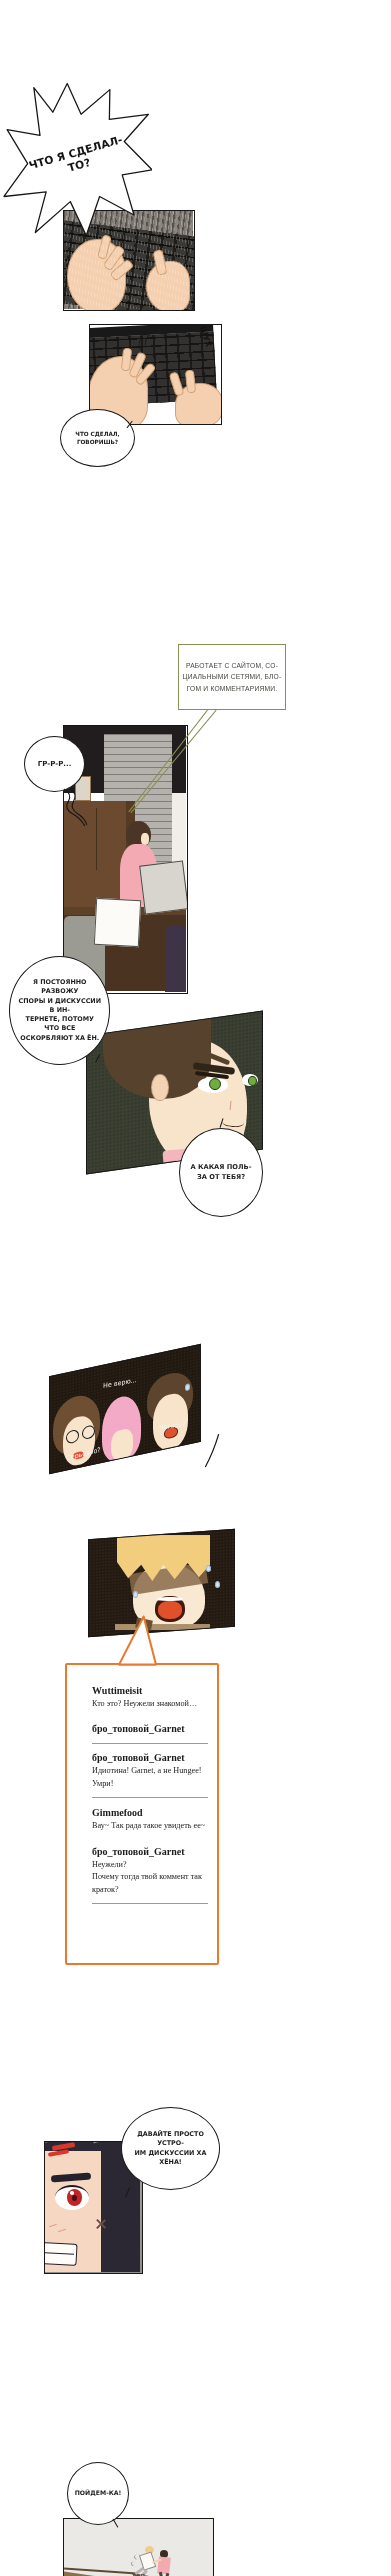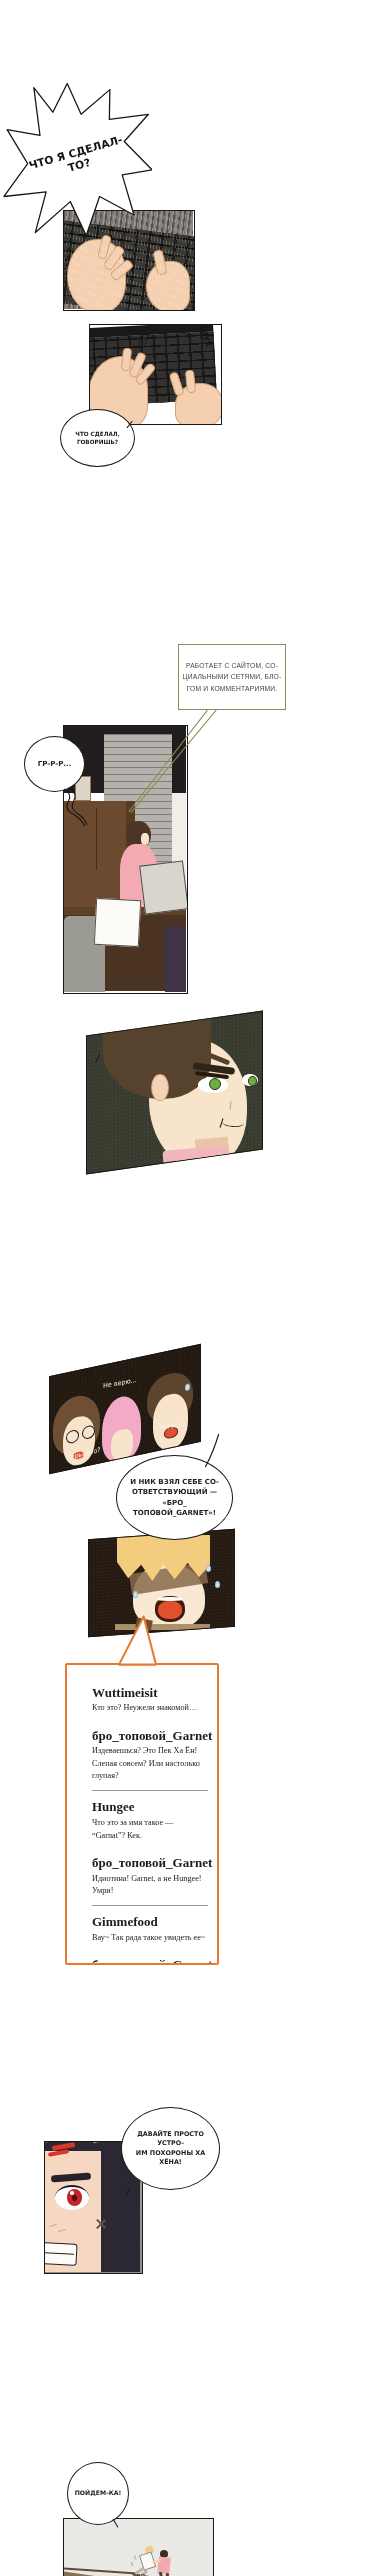--- a/index.html
+++ b/index.html
@@ -13,21 +13,21 @@
   .tailline{position:absolute;background:#171717;width:1.3px;z-index:6;border-radius:1px}
   .sfx{position:absolute;font-weight:800;color:#15120f;z-index:4;white-space:nowrap}
   .hand{position:absolute;background:#f5d0b0;border:1px solid #d2a378}
   .finger{position:absolute;background:#f5d0b0;border:1px solid #d2a378;border-radius:4.1px}
   .preline{white-space:pre-line}
   .chatbox{position:absolute;left:65px;top:1663px;width:154px;height:302px;background:#fff;
            border:2.1px solid #e87a2e;border-radius:2.1px;z-index:5;box-sizing:border-box;
            padding:17.5px 9.3px 9.3px 25px;font-family:"Liberation Serif",serif;color:#1c1c1c;overflow:hidden}
   .cmsg{margin-bottom:10.8px}
   .cmsg.hr{border-bottom:0.8px solid #9a9a9a;padding-bottom:6.7px;margin-bottom:6.7px}
-  .cu{font-weight:700;font-size:13px;line-height:1.5}
+  .cu{font-weight:700;font-size:10px;line-height:1.5}
   .ct{font-size:8.2px;line-height:1.55;white-space:pre-line}
   .handw{position:absolute;color:#f5f2ec;font-style:italic;font-size:6.4px;z-index:3;white-space:nowrap}
   svg{display:block}
 </style>
 </head>
 <body>
 
 <div id="page">
 
   <div class="abs" style="left:2.6px;top:82px;width:149px;height:155px;z-index:5">
@@ -123,45 +123,48 @@
       <div class="abs" style="left:122px;top:54px;width:12.4px;height:12.4px;background:#6fae3e;border:1px solid #1d3a12;border-radius:50%;box-sizing:border-box"></div>
       <div class="abs" style="left:155px;top:50px;width:15.5px;height:12.4px;background:#fff;border-radius:50%"></div>
       <div class="abs" style="left:161px;top:52px;width:9.3px;height:10.3px;background:#6fae3e;border:1px solid #1d3a12;border-radius:50%;box-sizing:border-box"></div>
       <div class="abs" style="left:143px;top:77px;width:1.3px;height:9.3px;background:#caa07e;transform:rotate(5deg)"></div>
       <div class="abs" style="left:135px;top:94px;width:21.6px;height:8.2px;border-bottom:1.5px solid #3a2a1c;border-radius:50%;transform:rotate(4deg)"></div>
       <div class="abs" style="left:109px;top:114px;width:33px;height:24px;background:#e8c5a4;transform:rotate(-6deg)"></div>
       <div class="abs" style="left:76px;top:124px;width:64px;height:16.5px;background:#f3b6bd;border-radius:4.1px;transform:rotate(-5deg)"></div>
     </div>
   </div>
 
+  <div class="bubble" style="left:9.3px;top:956px;width:101px;height:109px;font-size:6.4px;padding:8.2px">Я ПОСТОЯННО РАЗВОЖУ
+СПОРЫ И ДИСКУССИИ В ИН-
+ТЕРНЕТЕ, ПОТОМУ ЧТО ВСЕ
+ОСКОРБЛЯЮТ ХА ЁН.</div>
   <div class="tailline" style="left:97px;top:1054px;height:9.3px;transform:rotate(28deg)"></div>
 
+  <div class="bubble" style="left:179px;top:1128px;width:84px;height:89px;font-size:6.7px">А КАКАЯ ПОЛЬ-
+ЗА ОТ ТЕБЯ?</div>
   <div class="tailline" style="left:221px;top:1118px;height:10.3px;transform:rotate(18deg)"></div>
 
   <div class="panel" style="left:49px;top:1360px;width:152px;height:98px;transform:skewY(-12deg);background-color:#211910;
               background-image:radial-gradient(rgba(255,255,255,.05) 0.5px,transparent 0.8px);background-size:3.1px 3.1px">
     <div class="abs" style="left:2.6px;top:25px;width:47px;height:57px;background:#6e4f33;border-radius:50% 50% 40% 40%"></div>
     <div class="abs" style="left:13px;top:46px;width:32px;height:48px;background:#f8e3cb;border-radius:45%"></div>
     <div class="abs" style="left:15.5px;top:58px;width:13.4px;height:13.4px;border:1.3px solid #1a1a1a;border-radius:50%;background:rgba(255,255,255,.12);box-sizing:border-box"></div>
     <div class="abs" style="left:32px;top:57px;width:13.4px;height:13.4px;border:1.3px solid #1a1a1a;border-radius:50%;background:rgba(255,255,255,.12);box-sizing:border-box"></div>
     <div class="abs" style="left:23px;top:81px;width:11.3px;height:7.2px;background:#e0502e;border-radius:45%"></div>
     <div class="abs" style="left:52px;top:35px;width:39px;height:63px;background:#f2aac6;border-radius:50% 50% 35% 35%"></div>
     <div class="abs" style="left:61px;top:68px;width:21.6px;height:30px;background:#f8e3cb;border-radius:40%"></div>
     <div class="abs" style="left:97px;top:21.6px;width:46px;height:47px;background:#5d442e;border-radius:50% 50% 40% 40%"></div>
     <div class="abs" style="left:103px;top:43px;width:35px;height:55px;background:#f8e3cb;border-radius:45%"></div>
     <div class="abs" style="left:114px;top:76px;width:14.4px;height:11.3px;background:#e0502e;border:1px solid #5a2419;border-radius:45%;box-sizing:border-box"></div>
     <div class="abs" style="left:135px;top:36px;width:4.6px;height:6.7px;background:#cfe3f0;border:0.8px solid #9db8cc;border-radius:50% 50% 50% 50%/60% 60% 40% 40%;box-sizing:border-box"></div>
   </div>
   <div class="handw" style="left:103px;top:1379px;transform:rotate(-10deg)">Не верю...</div>
   <div class="handw" style="left:159px;top:1422px;transform:rotate(-8deg)">Чегось?</div>
   <div class="handw" style="left:66px;top:1450px;transform:rotate(-14deg)">Серьезно?</div>
 
-  <div class="bubble" style="left:116px;top:1455px;width:117px;height:85px;font-size:7px;padding:7.2px">И НИК ВЗЯЛ СЕБЕ СО-
-ОТВЕТСТВУЮЩИЙ — «БРО_
-ТОПОВОЙ_GARNET»!</div>
   <svg class="abs" style="left:200px;top:1431px;z-index:6" width="23" height="38" viewBox="0 0 44 74">
     <path d="M10,70 Q26,40 36,6" fill="none" stroke="#171717" stroke-width="2.4"></path>
   </svg>
 
   <div class="panel" style="left:88px;top:1534px;width:147px;height:98px;transform:skewY(-4deg);background-color:#241a11;
               background-image:radial-gradient(rgba(255,255,255,.05) 0.5px,transparent 0.8px);background-size:3.1px 3.1px">
     <div class="abs" style="left:0;top:0;width:144px;height:95px;transform:skewY(4deg)">
       <div class="abs" style="left:44px;top:28px;width:72px;height:66px;background:#f9e9d2;border-radius:48% 52% 40% 40%"></div>
       <div class="abs" style="left:41px;top:33px;width:77px;height:20.6px;background:#8a6a4a;opacity:.85;transform:rotate(-9deg)"></div>
       <div class="abs" style="left:28px;top:0;width:93px;height:54px;background:#f2cd7e;
@@ -180,37 +183,33 @@
   <svg class="abs" style="left:117px;top:1613px;z-index:6" width="41" height="54" viewBox="0 0 80 104">
     <polygon points="4,100 76,100 52,6" fill="#ffffff" stroke="#e87a2e" stroke-width="4" stroke-linejoin="round"></polygon>
   </svg>
   <div class="chatbox">
     <div class="cmsg">
       <div class="cu">Wuttimeisit</div>
       <div class="ct">Кто это? Неужели знакомой…</div>
     </div>
     <div class="cmsg hr">
       <div class="cu">бро_топовой_Garnet</div>
-      <div class="ct">Издеваешься? Это Пек Ха Ён!
-Слепая совсем? Или настолько глупая?</div>
-    </div>
-    <div class="cmsg">
-      <div class="cu">Hungee</div>
-      <div class="ct">Что это за имя такое — “Garnat”? Кек.</div>
     </div>
     <div class="cmsg hr">
       <div class="cu">бро_топовой_Garnet</div>
       <div class="ct">Идиотина! Garnet, а не Hungee! Умри!</div>
     </div>
     <div class="cmsg">
       <div class="cu">Gimmefood</div>
       <div class="ct">Вау~ Так рада такое увидеть ее~</div>
     </div>
     <div class="cmsg hr">
       <div class="cu">бро_топовой_Garnet</div>
+      <div class="ct">Неужели?
+Почему тогда твой коммент так краток?</div>
     </div>
 
   </div>
 
   <div class="panel" style="left:44px;top:2141px;width:99px;height:133px;
        background:linear-gradient(180deg,#a6a4a0,#918f8b)">
     <div class="abs" style="left:28px;top:0;width:67px;height:130px;background:#2c2833;border-radius:40% 0 0 30%"></div>
     <div class="abs" style="left:-3.1px;top:-2.1px;width:52px;height:14.4px;background:#2c2833;transform:rotate(-6deg)"></div>
     <div class="abs" style="left:0;top:9.3px;width:56px;height:121px;background:#f6d8c2"></div>
     <div class="abs" style="left:7.2px;top:2.1px;width:23px;height:4.6px;background:#d8372a;border-radius:2.1px;transform:rotate(-10deg)"></div>
@@ -222,21 +221,21 @@
     <div class="abs" style="left:25px;top:49px;width:3.6px;height:3.6px;background:#fff;border-radius:50%"></div>
     <div class="abs" style="left:50px;top:81px;width:12.4px;height:2.1px;background:#6b4d4d;transform:rotate(45deg)"></div>
     <div class="abs" style="left:50px;top:81px;width:12.4px;height:2.1px;background:#6b4d4d;transform:rotate(-45deg)"></div>
     <div class="abs" style="left:4.1px;top:83px;width:8.2px;height:1.3px;background:#e59c8f;transform:rotate(-18deg)"></div>
     <div class="abs" style="left:13.4px;top:88px;width:8.2px;height:1.3px;background:#e59c8f;transform:rotate(-18deg)"></div>
     <div class="abs" style="left:-3.1px;top:101px;width:35px;height:21.6px;background:#fdfcf9;border:1.5px solid #23202a;border-radius:3.1px;transform:rotate(3deg);box-sizing:border-box"></div>
     <div class="abs" style="left:-1px;top:111px;width:30px;height:1.3px;background:#23202a;transform:rotate(3deg)"></div>
   </div>
 
   <div class="bubble" style="left:121px;top:2107px;width:99px;height:83px;font-size:6.4px;padding:7.2px">ДАВАЙТЕ ПРОСТО УСТРО-
-ИМ ПОХОРОНЫ ХА ХЁНА!</div>
+ИМ ДИСКУССИИ ХА ХЁНА!</div>
   <div class="tailline" style="left:127px;top:2187px;height:11.3px;transform:rotate(22deg)"></div>
 
   <div class="bubble" style="left:67px;top:2462px;width:62px;height:63px;font-size:6.2px">ПОЙДЕМ-КА!</div>
   <div class="tailline" style="left:115px;top:2518px;height:10.3px;transform:rotate(-30deg)"></div>
 
   <div class="panel" style="left:63px;top:2518px;width:151px;height:108px;background:#ebe9e5">
     <div class="abs" style="left:0;top:0;width:148px;height:105px;background:#8a6f4e;
          clip-path:polygon(0 50%,48% 60%,75% 74%,100% 96%,100% 100%,0 100%)"></div>
     <div class="abs" style="left:0;top:51px;width:73px;height:1.8px;background:#5f4a33;transform:rotate(4deg)"></div>
     <div class="abs" style="left:69px;top:58px;width:45px;height:1.8px;background:#5f4a33;transform:rotate(9deg)"></div>

